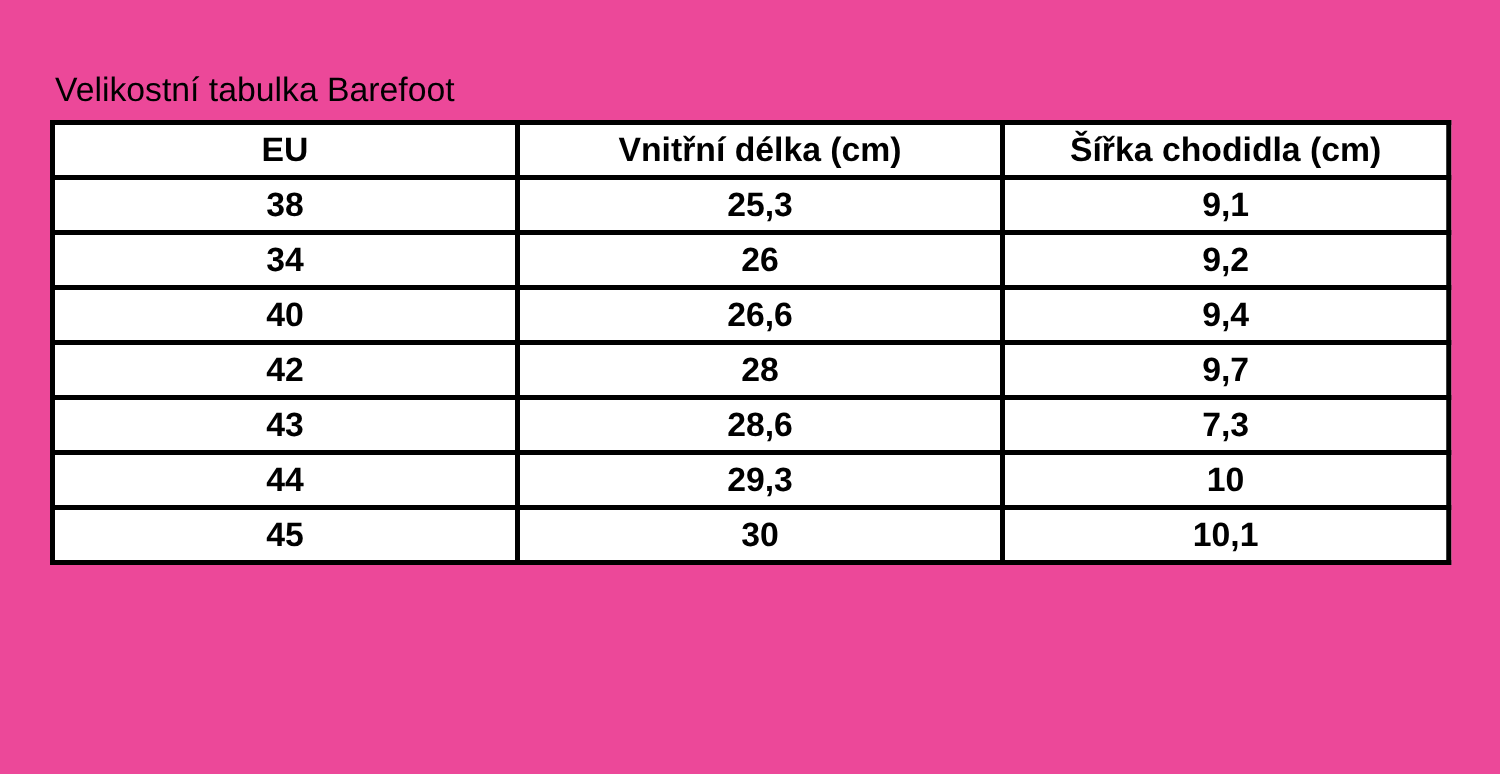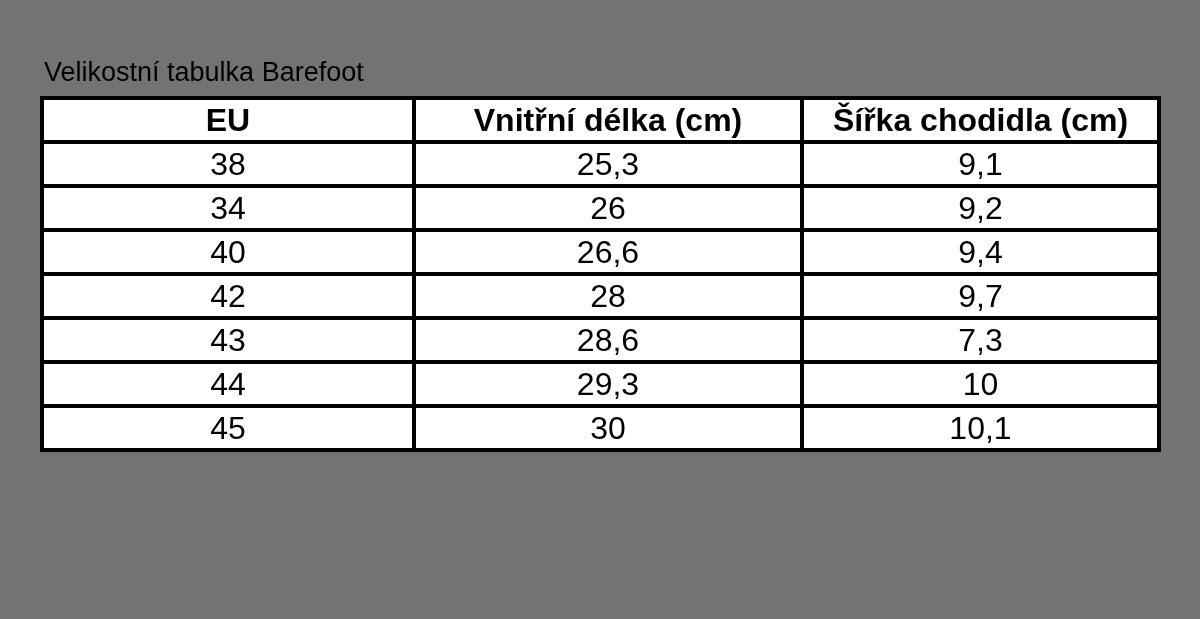--- a/index.html
+++ b/index.html
@@ -9,21 +9,21 @@
     width: 1200px;
     height: 619px;
     overflow: hidden;
     font-family: "Liberation Sans", sans-serif;
     color: #000000;
   }
   .canvas {
     position: relative;
     width: 1200px;
     height: 619px;
-    background: #737373;
+    background: #ec4899;
   }
   .doc-title {
     position: absolute;
     left: 44px;
     top: 56px;
     font-size: 27px;
     line-height: 32px;
     font-weight: 400;
     color: #000000;
     white-space: nowrap;
@@ -37,30 +37,30 @@
     table-layout: fixed;
     background: #ffffff;
   }
   table.size-table th,
   table.size-table td {
     border: 4px solid #000000;
     text-align: center;
     vertical-align: middle;
     height: 40px;
     padding: 0;
-    font-size: 32px;
+    font-size: 27px;
     line-height: 1;
     overflow: hidden;
     white-space: nowrap;
   }
   table.size-table th {
     font-weight: 700;
   }
   table.size-table td {
-    font-weight: 400;
+    font-weight: 700;
   }
   col.c1 { width: 372px; }
   col.c2 { width: 388px; }
   col.c3 { width: 357px; }
 </style>
 </head>
 <body>
 
 <div class="canvas">
 

